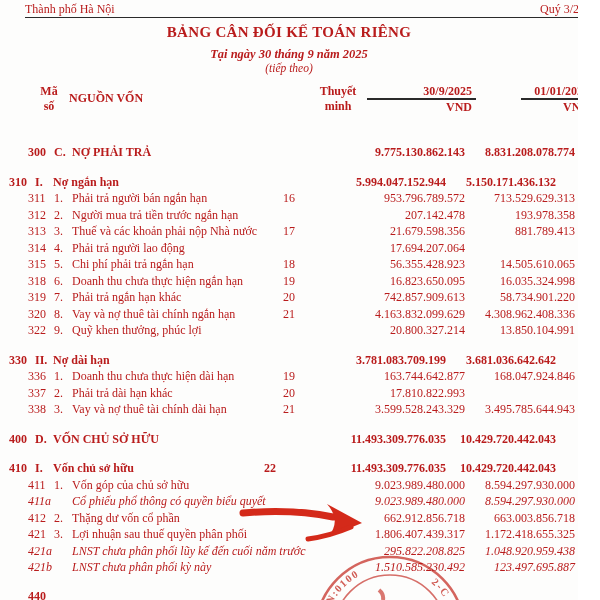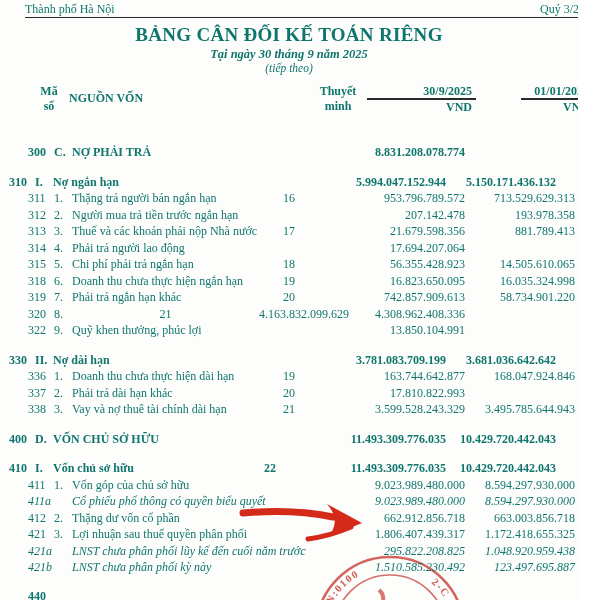--- a/index.html
+++ b/index.html
@@ -1,34 +1,34 @@
 <!DOCTYPE html>
 <html><head>
 <meta charset="utf-8">
 <style>
   html,body{margin:0;padding:0;background:#ffffff;}
   .page{
     position:relative;
     width:578px;height:600px;
     background:#fdfdfc;
     font-family:"Liberation Serif","DejaVu Serif",serif;
-    color:#0f766e;
+    color:#b91c1c;
     overflow:hidden;
   }
   
   .topline{
     position:absolute;left:25px;top:0;width:572px;height:17px;
     border-bottom:1.6px solid #2a2a2a;
     display:flex;justify-content:space-between;align-items:flex-end;
     font-size:12px;
   }
   
   .title{
     position:absolute;left:0;top:24px;width:100%;
-    text-align:center;font-size:19px;font-weight:700;letter-spacing:.3px;
+    text-align:center;font-size:15px;font-weight:700;letter-spacing:.3px;
   }
   .subtitle{
     position:absolute;left:0;top:47px;width:100%;
     text-align:center;font-size:12.5px;font-weight:700;font-style:italic;
   }
   .subtitle2{
     position:absolute;left:0;top:62px;width:100%;
     text-align:center;font-size:11.5px;font-weight:400;font-style:italic;
   }
   
@@ -110,34 +110,35 @@
     <span class="h-line1"></span>
     <span class="h-line2"></span>
   </div>
 
   <div class="tbody">
       <div class="row major first">
       <span class="c-code">300</span>
       <span class="c-prefix">C.</span>
       <span class="c-name">NỢ PHẢI TRẢ</span>
       <span class="c-note"></span>
+      <span class="c-v1 num"><span class="vv">9.775.130.862.143</span></span>
       <span class="c-v2 num"><span class="vv">8.831.208.078.774</span></span>
     </div>
       <div class="row sub gap">
       <span class="c-code">310</span>
       <span class="c-prefix">I.</span>
       <span class="c-name">Nợ ngắn hạn</span>
       <span class="c-note"></span>
       <span class="c-v1 num"><span class="vv">5.994.047.152.944</span></span>
       <span class="c-v2 num"><span class="vv">5.150.171.436.132</span></span>
     </div>
       <div class="row item">
       <span class="c-code">311</span>
       <span class="c-prefix">1.</span>
-      <span class="c-name">Thặng trả người bán ngắn hạn</span>
+      <span class="c-name">Phải trả người bán ngắn hạn</span>
       <span class="c-note">16</span>
       <span class="c-v1 num"><span class="vv">953.796.789.572</span></span>
       <span class="c-v2 num"><span class="vv">713.529.629.313</span></span>
     </div>
       <div class="row item">
       <span class="c-code">312</span>
       <span class="c-prefix">2.</span>
       <span class="c-name">Người mua trả tiền trước ngắn hạn</span>
       <span class="c-note"></span>
       <span class="c-v1 num"><span class="vv">207.142.478</span></span>
@@ -178,29 +179,31 @@
       <span class="c-code">319</span>
       <span class="c-prefix">7.</span>
       <span class="c-name">Phải trả ngắn hạn khác</span>
       <span class="c-note">20</span>
       <span class="c-v1 num"><span class="vv">742.857.909.613</span></span>
       <span class="c-v2 num"><span class="vv">58.734.901.220</span></span>
     </div>
       <div class="row item">
       <span class="c-code">320</span>
       <span class="c-prefix">8.</span>
+      <span class="c-name">Vay và nợ thuê tài chính ngắn hạn</span>
       <span class="c-note">21</span>
       <span class="c-v1 num"><span class="vv">4.163.832.099.629</span></span>
       <span class="c-v2 num"><span class="vv">4.308.962.408.336</span></span>
     </div>
       <div class="row item">
       <span class="c-code">322</span>
       <span class="c-prefix">9.</span>
       <span class="c-name">Quỹ khen thưởng, phúc lợi</span>
       <span class="c-note"></span>
+      <span class="c-v1 num"><span class="vv">20.800.327.214</span></span>
       <span class="c-v2 num"><span class="vv">13.850.104.991</span></span>
     </div>
       <div class="row sub gap">
       <span class="c-code">330</span>
       <span class="c-prefix">II.</span>
       <span class="c-name">Nợ dài hạn</span>
       <span class="c-note"></span>
       <span class="c-v1 num"><span class="vv">3.781.083.709.199</span></span>
       <span class="c-v2 num"><span class="vv">3.681.036.642.642</span></span>
     </div>

